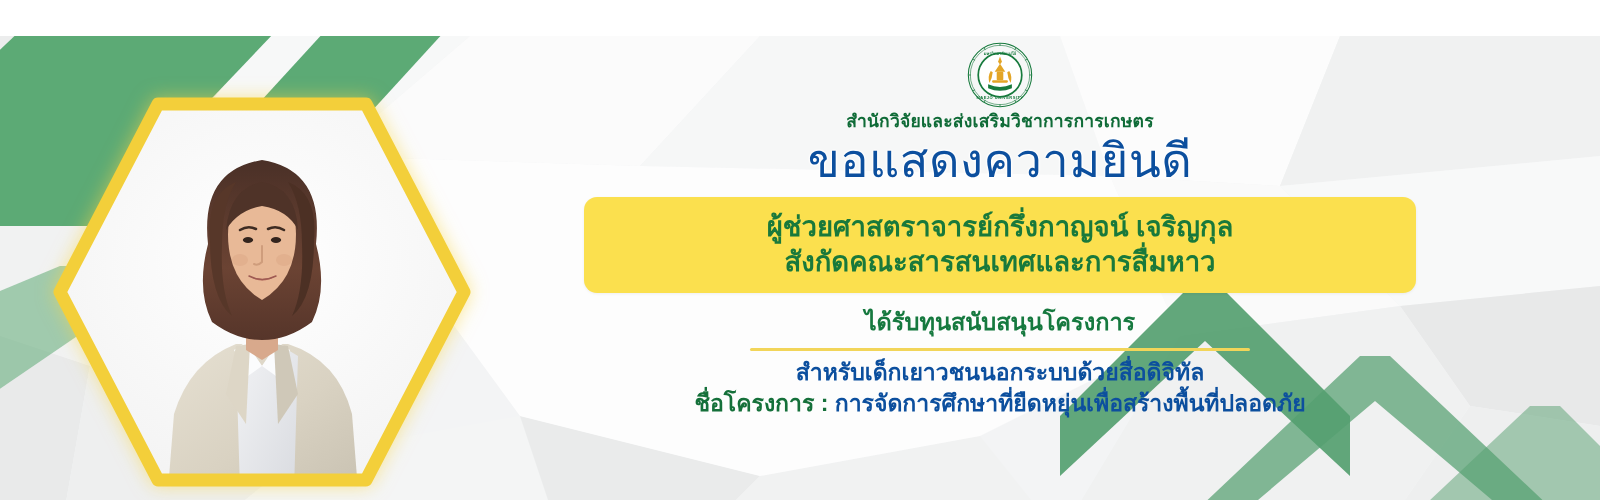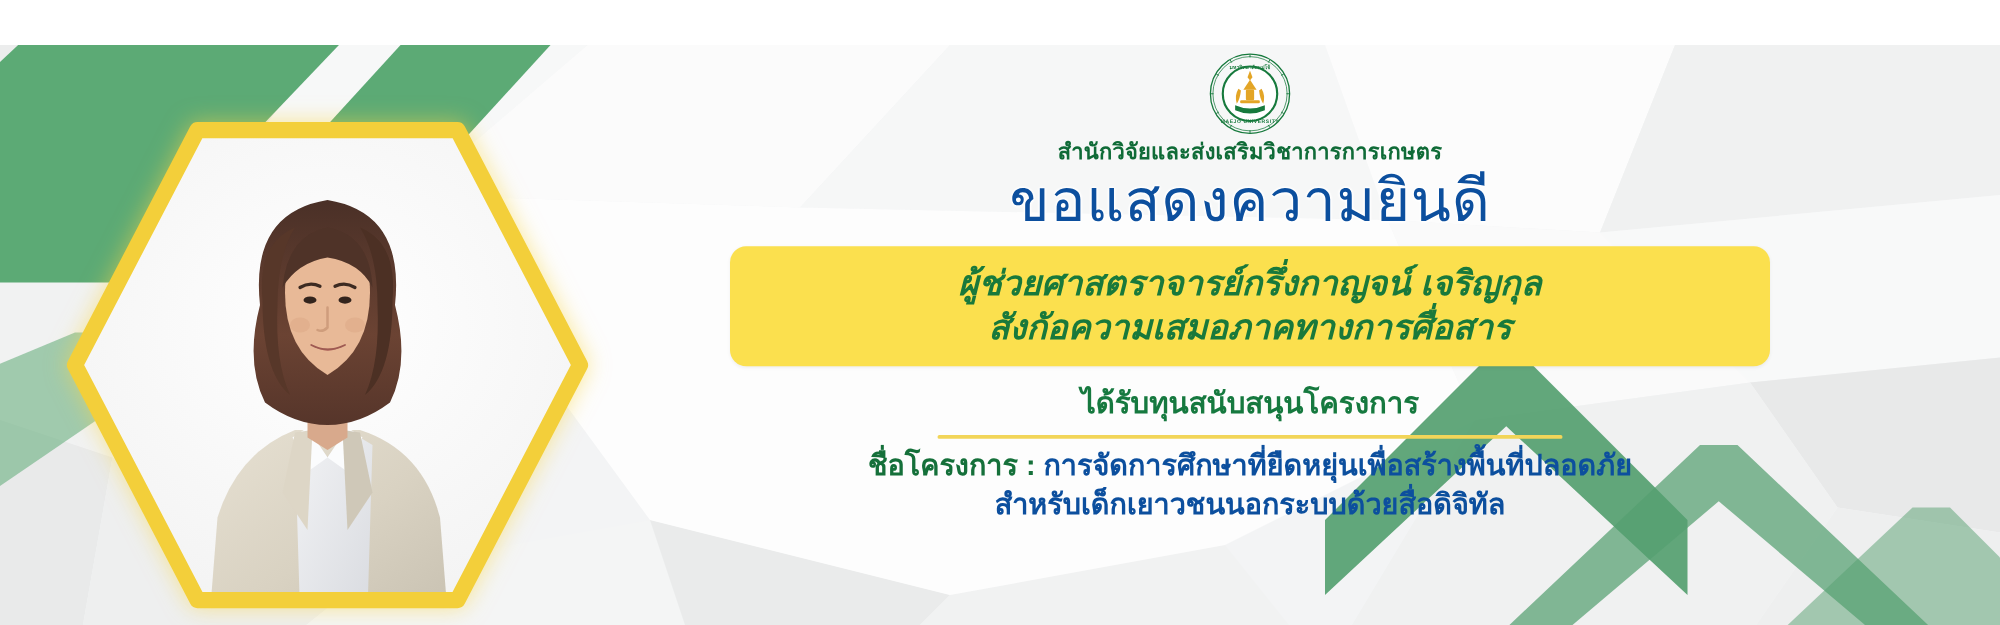--- a/index.html
+++ b/index.html
@@ -73,21 +73,20 @@
   }
 
   .name-box {
     margin-top:11px;
     background:#fbe04e;
     border-radius:13px;
     padding:12px 52px 14px;
     width:832px;
     text-align:center;
     box-shadow:0 1px 3px rgba(0,0,0,.06);
-    font-style:italic;
   }
   .name-line {
     color:#19793b;
     font-size:27.5px;
     font-weight:bold;
     line-height:1.28;
     white-space:nowrap;
   }
 
   .grant-block { margin-top:14px; text-align:left; }
@@ -269,28 +268,28 @@
       <text x="50" y="20" text-anchor="middle" fill="#177a3d" font-size="6.3" font-family="'Liberation Sans',sans-serif" font-weight="bold">มหาวิทยาลัยแม่โจ้</text>
       <text x="50" y="86" text-anchor="middle" fill="#177a3d" font-size="6.1" font-family="'Liberation Sans',sans-serif" font-weight="bold" letter-spacing="0.7">MAEJO UNIVERSITY</text>
     </svg>
 
     <div class="org-line">สำนักวิจัยและส่งเสริมวิชาการการเกษตร</div>
 
     <div class="headline">ขอแสดงความยินดี</div>
 
     <div class="name-box">
       <div class="name-line">ผู้ช่วยศาสตราจารย์กรึ่งกาญจน์ เจริญกุล</div>
-      <div class="name-line">สังกัอความเสมอภาคทางการศื่อสาร</div>
+      <div class="name-line">สังกัดคณะสารสนเทศและการสื่มหาว</div>
     </div>
 
     <div class="grant-block">
       <div class="grant-line">ได้รับทุนสนับสนุนโครงการ</div>
     </div>
 
     <div class="divider"></div>
 
     <div class="project-block">
+      <div class="project-line">สำหรับเด็กเยาวชนนอกระบบด้วยสื่อดิจิทัล</div>
       <div class="project-line"><span class="project-label">ชื่อโครงการ : </span><span>การจัดการศึกษาที่ยืดหยุ่นเพื่อสร้างพื้นที่ปลอดภัย</span></div>
-      <div class="project-line">สำหรับเด็กเยาวชนนอกระบบด้วยสื่อดิจิทัล</div>
     </div>
 
   </div>
 </div>
 
 </body></html>

